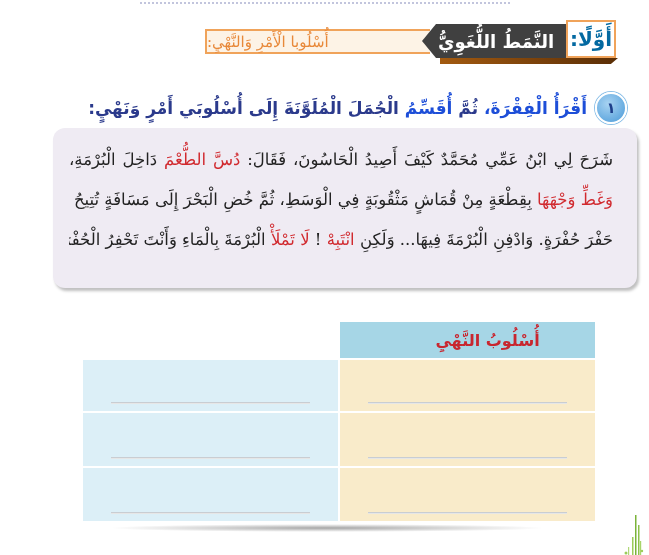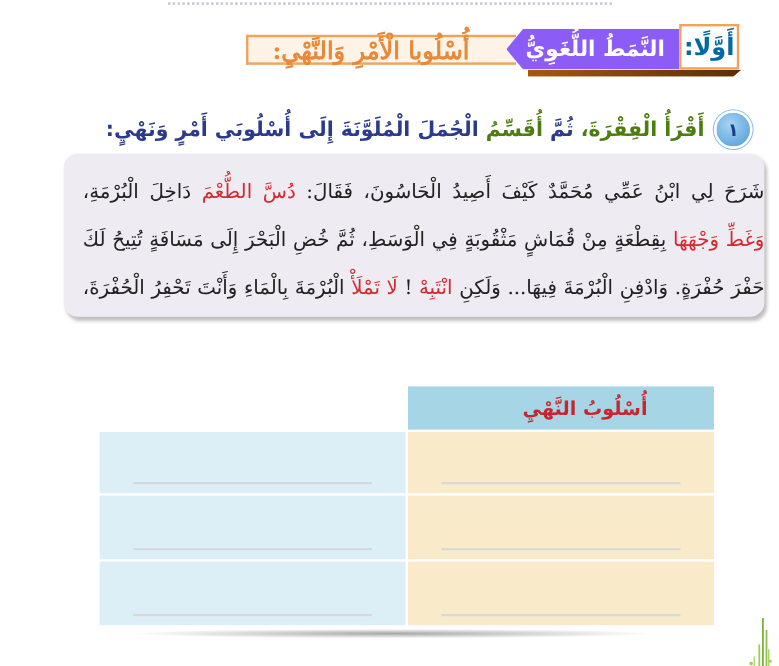--- a/index.html
+++ b/index.html
@@ -14,24 +14,24 @@
       border-bottom:2px dotted #9aa0c8; opacity:.6;
     }
     
     .sec-header { position:absolute; top:20px; left:200px; width:420px; height:42px; }
     .beige-strip {
       position:absolute; left:5px; top:9px; width:225px; height:25px;
       background:#fdf3e6; border-top:2px solid #f0a35a; border-bottom:2px solid #f0a35a;
       border-left:2px solid #f0a35a;
       display:flex; align-items:center; justify-content:flex-end; padding-right:34px; box-sizing:border-box;
     }
-    .beige-strip span { color:#e8893a; font-size:20px; font-weight:bold; font-family:"DejaVu Serif", serif;margin-left:20px; }
+    .beige-strip span { color:#e8893a; font-size:15px; font-weight:normal; font-family:"DejaVu Serif", serif; }
     .orange-banner {
       position:absolute; left:222px; top:4px; width:148px; height:34px;
-      background:#8b5cf6;
+      background:#404040;
       clip-path:polygon(14px 0,100% 0,100% 100%,14px 100%,0 50%);
       display:flex; align-items:center; justify-content:center;
     }
     .orange-banner span { color:#ffffff; font-size:18px; font-weight:bold; font-family:"DejaVu Sans", sans-serif; }
     .banner-shadow {
       position:absolute; left:240px; top:38px; width:178px; height:6px;
       background:linear-gradient(to right,#a35a10,#5a2e06);
       clip-path:polygon(0 0,100% 0,96% 100%,0 100%);
     }
     .first-box {
@@ -44,28 +44,28 @@
     
     .instruction { position:absolute; top:92px; right:22px; display:flex; align-items:center; gap:8px; }
     .num-circle {
       width:28px; height:28px; border-radius:50%;
       background:radial-gradient(circle at 40% 35%, #a8d3f2, #4a9ad8);
       border:2px solid #ffffff; box-shadow:0 0 0 1px #8cc0e8;
       display:flex; align-items:center; justify-content:center;
       color:#1d3f8a; font-weight:bold; font-size:15px; font-family:"DejaVu Sans", sans-serif;
     }
     .instr-text { font-size:17px; font-weight:bold; color:#2b3a8c; font-family:"DejaVu Sans", sans-serif; white-space:nowrap; }
-    .instr-text .red { color:#4d7c0f;text-align:right; }
+    .instr-text .red { color:#1d4ed8;text-align:right; }
 
     
     .para-box {
-      position:absolute; left:53px; top:128px; width:584px; height:136px;
+      position:absolute; left:53px; top:128px; width:584px; height:160px;
       background:#efebf3; border-radius:12px;
       box-shadow:2px 3px 3px rgba(0,0,0,0.25);
-      box-sizing:border-box; padding:12px 0 0 16px;
+      box-sizing:border-box; padding:12px 24px 0 16px;
     }
     .para-line {
       font-size:16.5px; line-height:40px; color:#222222; text-align:justify;
       text-align-last:justify; white-space:nowrap; overflow:hidden; height:40px;
       font-family:"DejaVu Serif", serif;
     }
     .para-line .hl { color:#d12a2f; }
 
     
     .answer-table { position:absolute; left:83px; top:322px; width:512px; }

